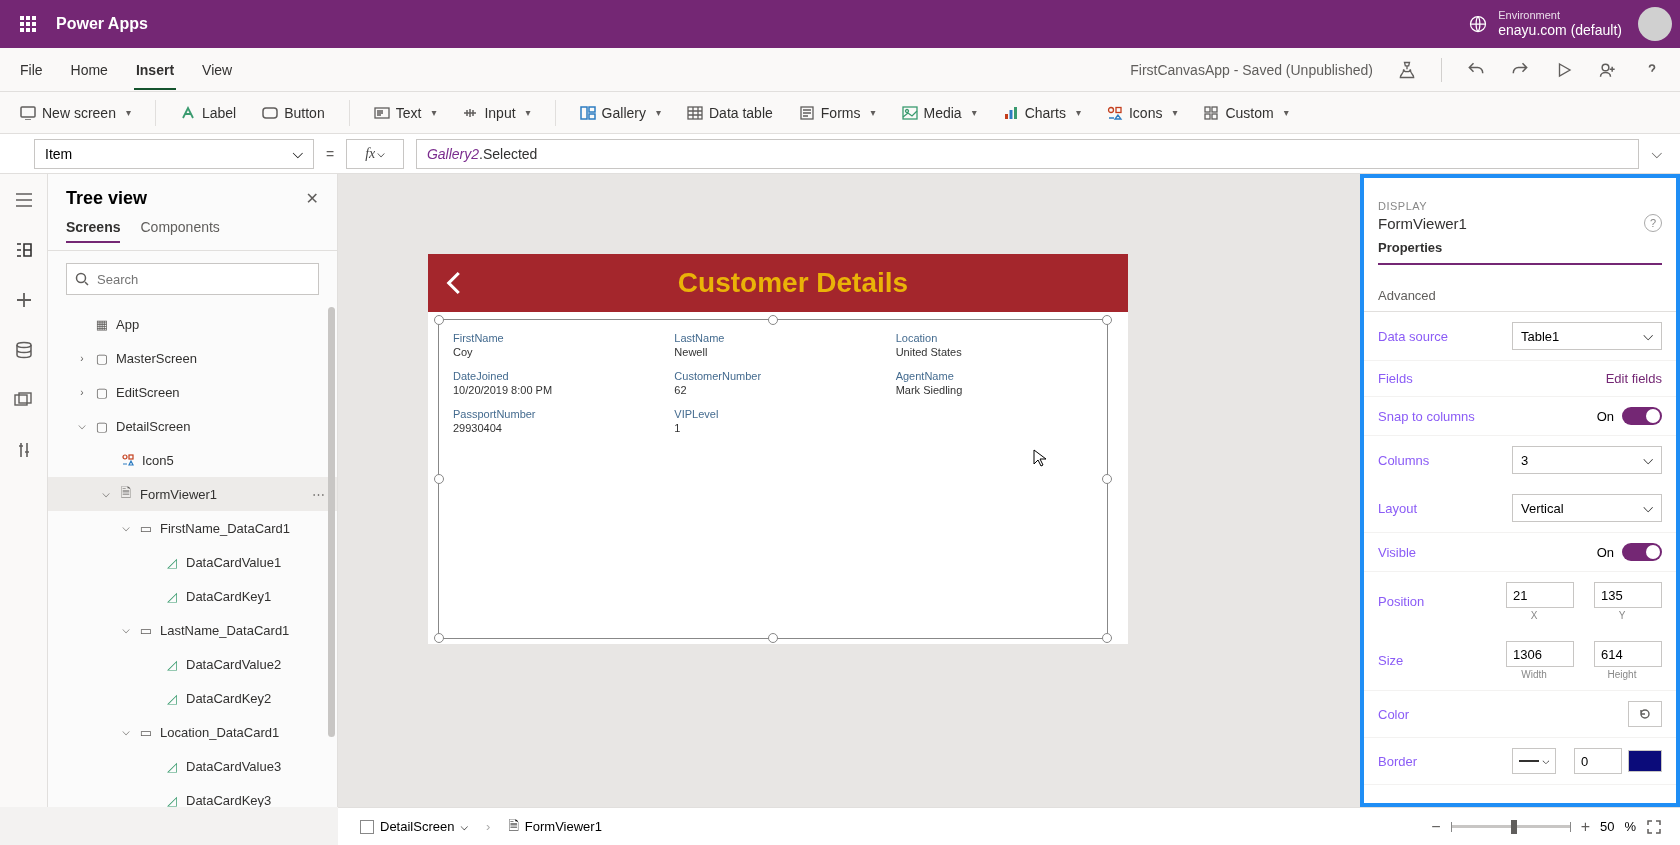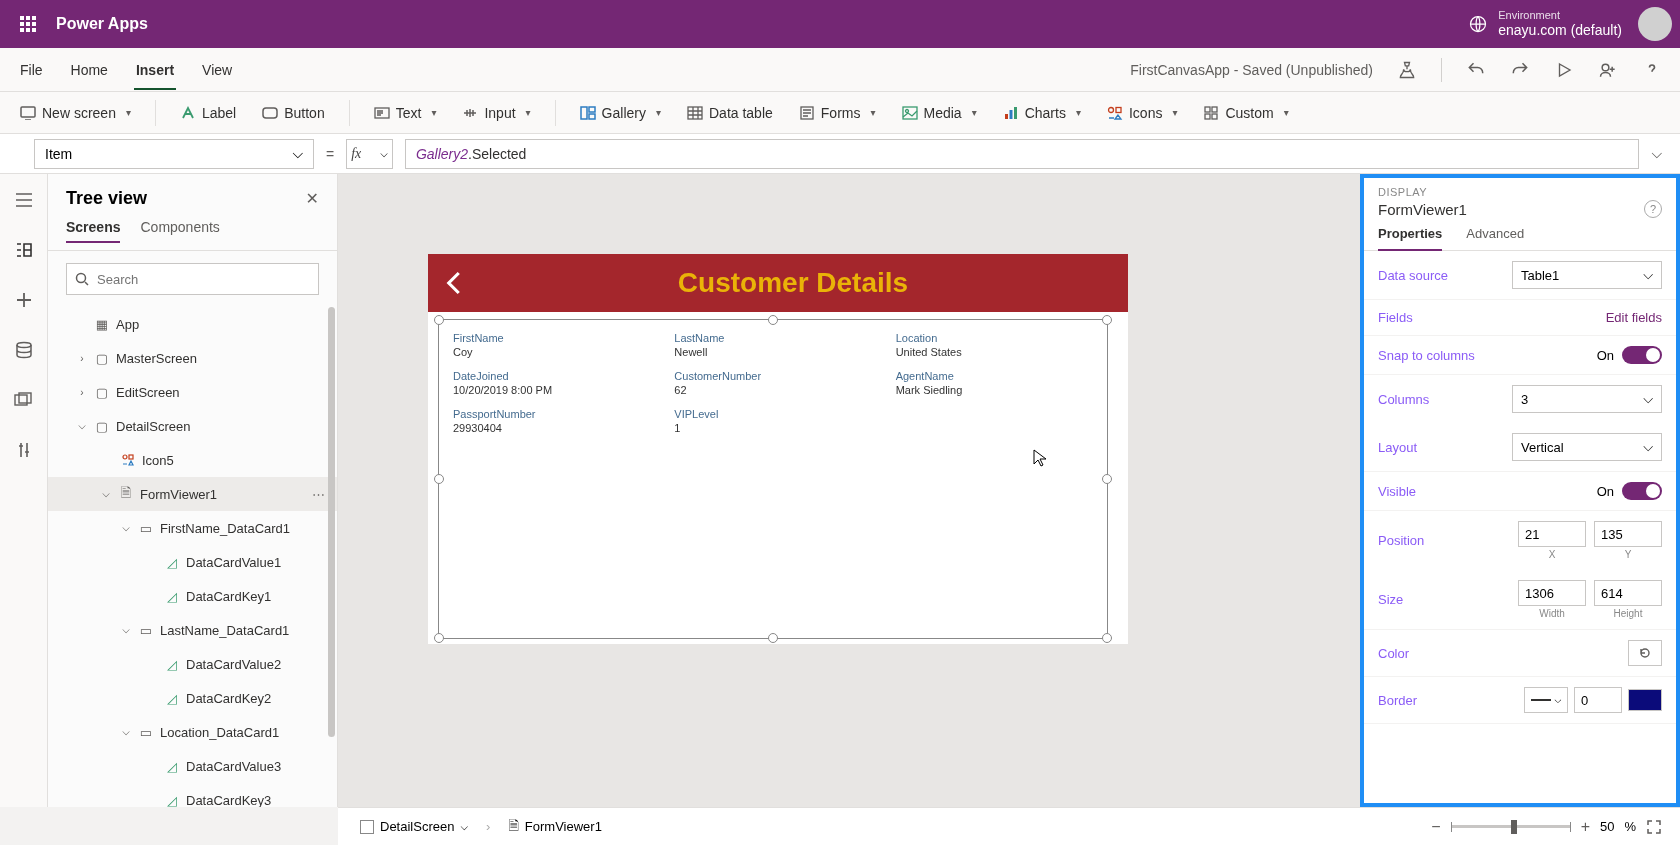--- a/index.html
+++ b/index.html
@@ -85,38 +85,38 @@
 .h-ml{top:calc(50% - 5px);left:-5px;} .h-mr{top:calc(50% - 5px);right:-5px;}
 .h-bl{bottom:-5px;left:-5px;} .h-bc{bottom:-5px;left:calc(50% - 5px);} .h-br{bottom:-5px;right:-5px;}
 .form-grid { display:grid; grid-template-columns:repeat(3,1fr); gap:4px 20px; padding:8px 12px; }
 .card { padding:4px 2px; }
 .card-key { color:#446b8f; font-size:11px; }
 .card-val { color:#333; font-size:11px; margin-top:2px; }
 .cursor-ptr { position:absolute; left:695px; top:275px; width:14px; height:18px; }
 
 
 .props { width:320px; background:#fff; border:4px solid #1f8ef5; display:flex; flex-direction:column; font-size:13px; }
-.props-header { padding:8px 14px 4px; }
+.props-header { padding:22px 14px 4px; }
 .props-cat { font-size:11px; color:#888; letter-spacing:.5px; }
 .props-elname { font-size:15px; color:#323130; margin-top:2px; display:flex; justify-content:space-between; align-items:center; }
-.props-tabs { display:flex; gap:24px; padding:4px 14px 0; border-bottom:1px solid #e1dfdd; }
+.props-tabs { display:flex; gap:24px; padding:4px 14px 0; border-bottom:1px solid #e1dfdd;flex-direction:column; }
 .ptab { padding-bottom:8px; cursor:pointer; color:#605e5c; }
 .ptab.active { font-weight:600; color:#323130; border-bottom:2px solid #742774; margin-bottom:-1px; }
 .props-body { flex:1; overflow:auto; }
 .prow { display:flex; align-items:center; justify-content:space-between; padding:10px 14px; border-bottom:1px solid #f3f2f1; }
 .prow.noborder { border:none; }
 .plabel { color:#8b5cf6;text-align:center; }
 .pselect { width:150px; height:28px; border:1px solid #c8c6c4; display:flex; align-items:center; justify-content:space-between; padding:0 8px; background:#fff; cursor:pointer; }
 .plink { color:#742774; cursor:pointer; }
 .toggle { width:40px; height:18px; background:#742774; border-radius:10px; position:relative; cursor:pointer; }
 .toggle::after { content:""; position:absolute; right:2px; top:2px; width:14px; height:14px; background:#fff; border-radius:50%; }
 .toggle-wrap { display:flex; gap:8px; align-items:center; }
 .pos-inputs { display:flex; gap:8px; }
 .pos-col { display:flex; flex-direction:column; align-items:center; gap:2px; }
-.mini-input { width:68px; height:26px; border:1px solid #c8c6c4; padding:0 6px; font-size:13px; }
+.mini-input { width:68px; height:26px; border:1px solid #c8c6c4; padding:0 6px; font-size:13px;margin-left:12px; }
 .mini-label { font-size:10px; color:#888; }
 .color-swatch { width:34px; height:22px; background:#0b0b7a; border:1px solid #c8c6c4; cursor:pointer; }
 .border-ctrl { display:flex; gap:6px; align-items:center; }
 .border-style { width:44px; height:26px; border:1px solid #c8c6c4; display:flex; align-items:center; justify-content:center; gap:4px; cursor:pointer; }
 .border-line { width:20px; height:2px; background:#323130; }
 .color-reset { width:34px; height:26px; border:1px solid #c8c6c4; display:flex; align-items:center; justify-content:center; cursor:pointer; }
 
 
 .statusbar { height:38px; background:#fff; border-top:1px solid #e1dfdd; display:flex; align-items:center; padding:0 18px; gap:14px; font-size:13px; margin-left:338px; position:relative; }
 .status-chip { display:flex; align-items:center; gap:6px; cursor:pointer; padding:2px 4px; }
@@ -319,21 +319,21 @@
       <span>Custom</span>
     </div>
 </div>
 
 <div class="formulabar">
   <div class="prop-select">
       <span>Item</span>
       <span>⌵</span>
     </div>
   <span class="equals">=</span>
-  <div style="display:flex;align-items:center;gap:19px;border:1px solid #c8c6c4;padding:4px 4px;height:30px;background:#fff;text-align:right;">
+  <div style="display:flex;align-items:center;gap:2px;border:1px solid #c8c6c4;padding:4px 18px;height:30px;background:#fff;text-align:right;">
     <span class="fx">fx</span>
     <span style="font-size:10px;">⌵</span>
   </div>
   <div class="formula-input">
     <span class="formula-gal">Gallery2</span>
       <span class="formula-sel">.Selected</span>
   </div>
   <span style="color:#605e5c;cursor:pointer;">⌵</span>
 </div>
 

